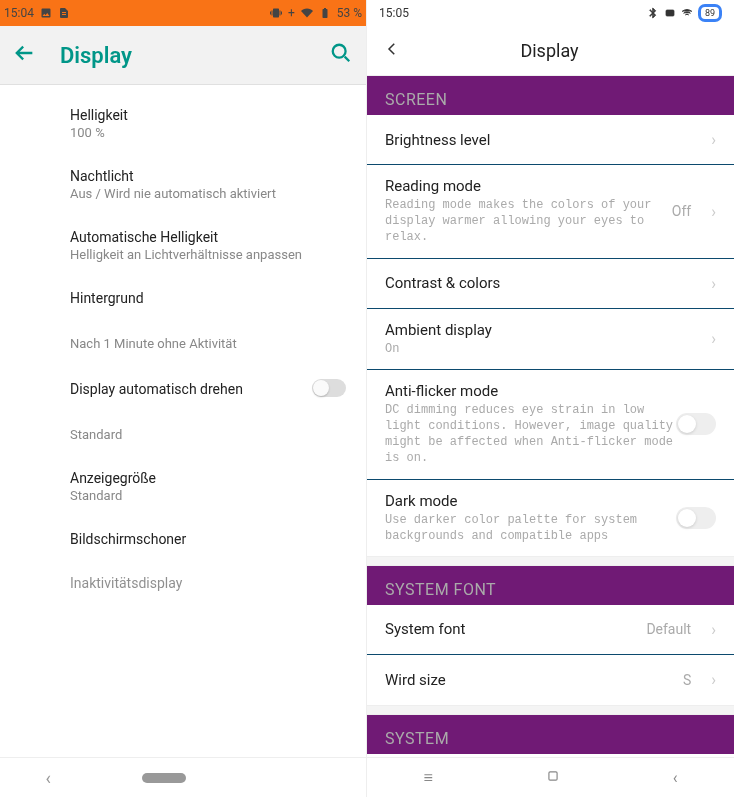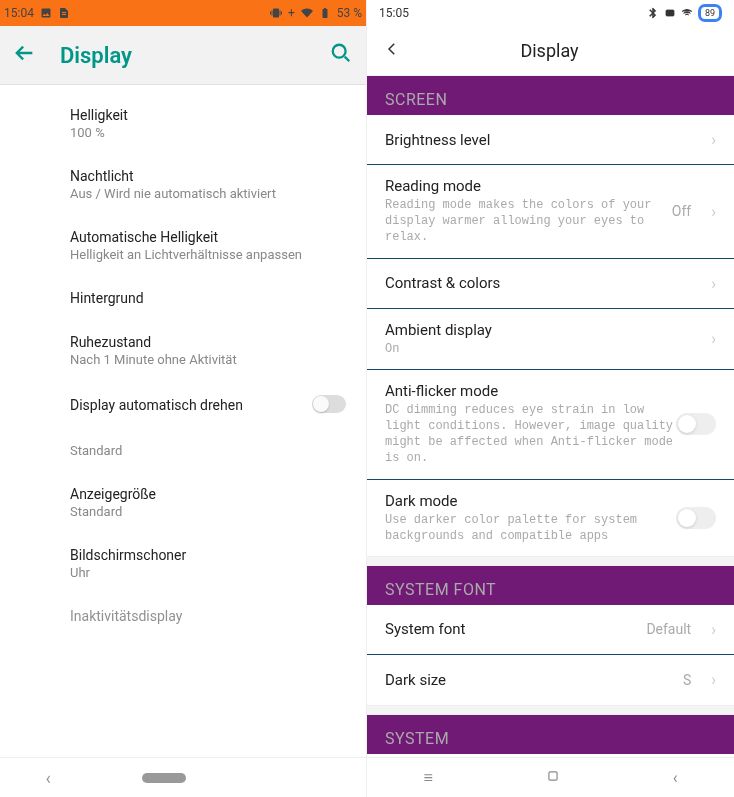--- a/index.html
+++ b/index.html
@@ -228,37 +228,35 @@
       <div class="sub">Aus / Wird nie automatisch aktiviert</div>
     </div>
     <div class="item-left">
       <div class="title">Automatische Helligkeit</div>
       <div class="sub">Helligkeit an Lichtverhältnisse anpassen</div>
     </div>
     <div class="item-left">
       <div class="title">Hintergrund</div>
     </div>
     <div class="item-left">
-      <div class="title">Ruhezustand</div>
       <div class="sub">Nach 1 Minute ohne Aktivität</div>
     </div>
     <div class="item-left item-left-toggle">
       <div class="title">Display automatisch drehen</div>
       <div class="toggle-off-l"></div>
     </div>
     <div class="item-left">
       <div class="sub">Standard</div>
     </div>
     <div class="item-left">
       <div class="title">Anzeigegröße</div>
       <div class="sub">Standard</div>
     </div>
     <div class="item-left">
       <div class="title">Bildschirmschoner</div>
-      <div class="sub">Uhr</div>
     </div>
     <div class="item-left cut">
       <div class="title">Inaktivitätsdisplay</div>
     </div>
   </div>
 
   <div class="nav-left">
     <span class="chev">‹</span>
     <span class="pill"></span>
     <span style="width:44px"></span>
@@ -350,21 +348,21 @@
     <div class="item-right">
       <div class="text-col">
           <div class="title">System font</div>
         </div>
       <span class="value">Default</span>
       <span class="chev">›</span>
     </div>
 
     <div class="item-right" style="border-bottom:none">
       <div class="text-col">
-          <div class="title">Dark size</div>
+          <div class="title">Wird size</div>
         </div>
       <span class="value">S</span>
       <span class="chev">›</span>
     </div>
 
     <div class="section-gap"></div>
     <div class="section-header">SYSTEM</div>
 
     <div class="item-right">
       <div class="text-col">

